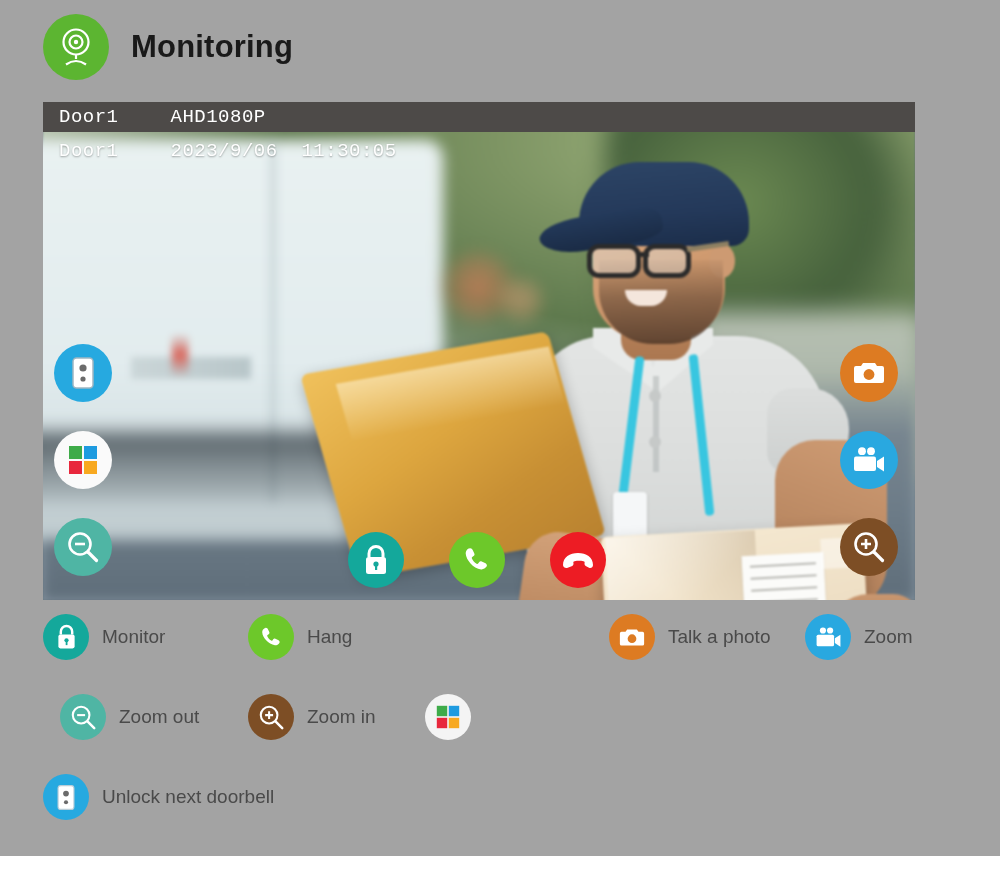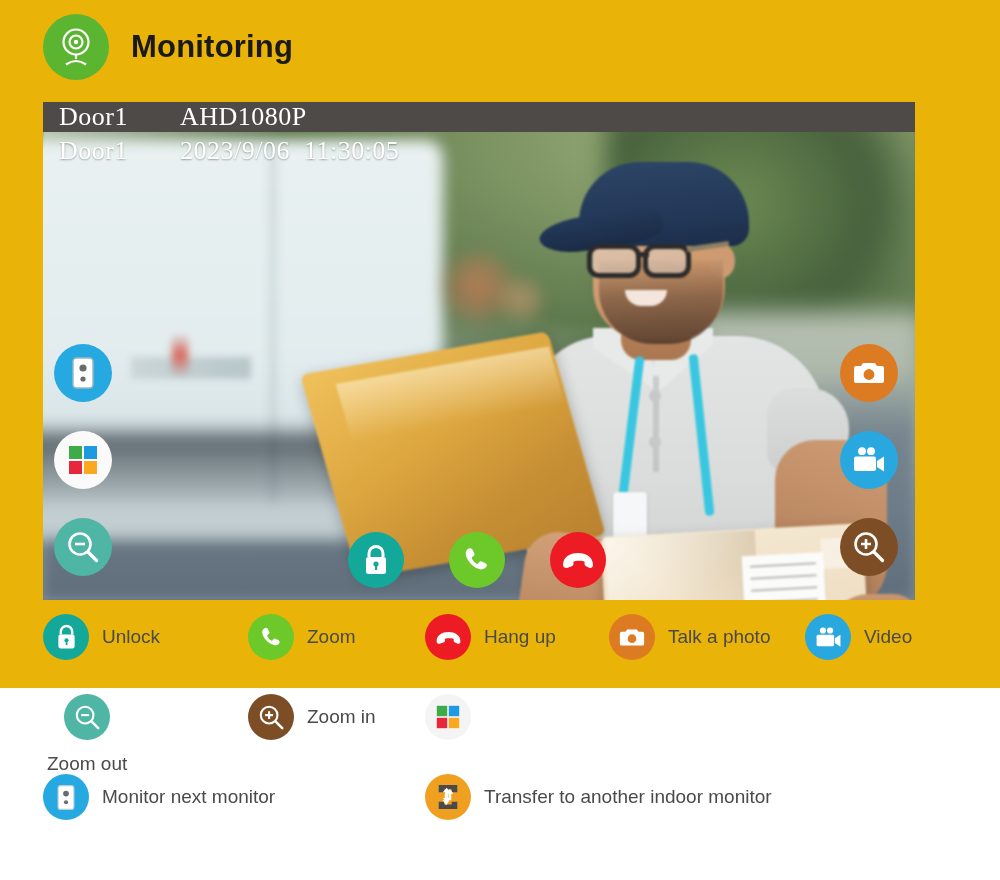--- a/index.html
+++ b/index.html
@@ -2,21 +2,21 @@
 <html><head>
 <meta charset="utf-8">
 <style>
   * { box-sizing: border-box; margin: 0; padding: 0; }
   html, body {
     width: 1000px; height: 880px;
     background: #ffffff;
     font-family: "Liberation Sans", sans-serif;
     overflow: hidden;
   }
-  .page { position: relative; width: 1000px; height: 688px; background: #eab308; }
+  .page { position: relative; width: 1000px; height: 856px; background: #a3a3a3; }
 
   
   .header {
     position: absolute; left: 43px; top: 14px;
     display: flex; align-items: center; gap: 22px;
   }
   .hdr-icon {
     width: 66px; height: 66px; border-radius: 50%;
     background: #5CB531;
     display: flex; align-items: center; justify-content: center;
@@ -251,22 +251,22 @@
   }
   .blurwrap { position: absolute; inset: 0; filter: blur(1.1px); }
 
   
   .osd-bar {
     position: absolute; left: 0; top: 0; width: 100%; height: 30px;
     background: #4d4a48;
     display: flex; align-items: center;
   }
   .osd-label {
-    color: #ffffff; font-size: 26px; letter-spacing: 0.5px;
-    font-family: Liberation Serif, serif;
+    color: #ffffff; font-size: 19px; letter-spacing: 0.5px;
+    font-family: Liberation Mono, monospace;
   }
   .osd-bar .osd-label:nth-child(1) { margin-left: 16px; }
   .osd-bar .osd-label:nth-child(2) { margin-left: 52px; }
   .osd-row2 {
     position: absolute; left: 0; top: 34px; width: 100%; height: 30px;
     display: flex; align-items: center;
   }
   .osd-row2 .osd-label:nth-child(1) { margin-left: 16px; }
   .osd-row2 .osd-label:nth-child(2) { margin-left: 52px; }
   .osd-row2 .osd-label { text-shadow: 0 1px 2px rgba(0,0,0,0.35); }
@@ -448,62 +448,54 @@
     <div class="legend-row">
       <div class="legend-item" style="left:0px;">
         <span class="legend-circle" style="background:#14A89B;">
           <svg width="23" height="26" viewBox="0 0 28 32">
               <path d="M7 13V9.5a7 7 0 0 1 14 0V13" fill="none" stroke="#fff" stroke-width="3"></path>
               <rect x="4" y="13" width="20" height="17" rx="2.5" fill="#fff"></rect>
               <circle cx="14" cy="20" r="2.6" fill="#14A89B"></circle>
               <rect x="13" y="21" width="2.2" height="5" fill="#14A89B"></rect>
             </svg>
         </span>
-        <span class="legend-text">Unlock</span>
+        <span class="legend-text">Monitor</span>
       </div>
       <div class="legend-item" style="left:205px;">
         <span class="legend-circle" style="background:#6DC82A;">
           <svg width="23" height="23" viewBox="0 0 28 28">
               <path d="M6.2 2.6c1.4-1 3 .3 3.6 1.6l1.5 3.2c.5 1.1.2 1.9-.7 2.6l-1.4 1c-.5.4-.6.8-.3 1.5.9 2.1 2.6 4 4.7 5.2.7.4 1.1.3 1.5-.2l1-1.3c.7-.9 1.5-1.2 2.6-.7l3.3 1.5c1.3.6 2.6 2.2 1.6 3.6-1.2 1.7-3.3 3-5.5 2.8-4-.4-7.8-3-10.6-6-2.6-2.9-4.6-6.3-4.8-9.8-.1-2.2 1.3-4.2 2.9-5z" fill="#fff"></path>
             </svg>
         </span>
-        <span class="legend-text">Zoom</span>
-      </div>
-      <div class="legend-item" style="left:382px;">
-        <span class="legend-circle" style="background:#ED1C24;">
-          <svg width="27" height="17" viewBox="0 0 34 20">
-              <path d="M2 15c0-8 6.8-12 15-12s15 4 15 12c0 2.5-2.3 3.6-4 2.7l-3.3-1.8c-1.2-.7-1.4-1.7-1.1-2.8.3-1-.2-1.6-1.2-1.8-2.9-.6-5.9-.6-8.8 0-1 .2-1.5.8-1.2 1.8.3 1.1.1 2.1-1.1 2.8L6.7 17.7C5 18.6 2 17.5 2 15z" fill="#fff"></path>
-            </svg>
-        </span>
-        <span class="legend-text">Hang up</span>
+        <span class="legend-text">Hang</span>
       </div>
       <div class="legend-item" style="left:566px;">
         <span class="legend-circle" style="background:#DD7B22;">
           <svg width="26" height="21" viewBox="0 0 32 26">
               <path d="M10 3h12l2 3h5a2 2 0 0 1 2 2v13a2 2 0 0 1-2 2H3a2 2 0 0 1-2-2V8a2 2 0 0 1 2-2h5z" fill="#fff"></path>
               <circle cx="16" cy="14.5" r="5.4" fill="#DD7B22"></circle>
             </svg>
         </span>
         <span class="legend-text">Talk a photo</span>
       </div>
       <div class="legend-item" style="left:762px;">
         <span class="legend-circle" style="background:#29A8E0;">
           <svg width="27" height="21" viewBox="0 0 34 26">
               <circle cx="10" cy="4.2" r="3.9" fill="#fff"></circle>
               <circle cx="19" cy="4.2" r="3.9" fill="#fff"></circle>
               <rect x="2" y="9.5" width="22" height="14.5" rx="2" fill="#fff"></rect>
               <path d="M25 14l7-4.5v15L25 20z" fill="#fff"></path>
             </svg>
         </span>
-        <span class="legend-text">Video</span>
+        <span class="legend-text">Zoom</span>
       </div>
     </div>
 
     <div class="legend-row">
-      <div class="legend-item" style="left:4px;flex-direction:column;">
+      <div class="legend-item" style="left:17px;">
         <span class="legend-circle" style="background:#4FB5A4;">
           <svg width="27" height="27" viewBox="0 0 34 34">
               <circle cx="14" cy="14" r="10.5" fill="none" stroke="#fff" stroke-width="2.6"></circle>
               <path d="M9 14h10" stroke="#fff" stroke-width="2.6"></path>
               <path d="M22 22l8.5 8.5" stroke="#fff" stroke-width="3.2" stroke-linecap="round"></path>
             </svg>
         </span>
         <span class="legend-text">Zoom out</span>
       </div>
       <div class="legend-item" style="left:205px;">
@@ -530,30 +522,18 @@
 
     <div class="legend-row">
       <div class="legend-item" style="left:0px;">
         <span class="legend-circle" style="background:#26A9E0;">
           <svg width="24" height="27" viewBox="0 0 30 34">
               <rect x="5" y="2" width="20" height="30" rx="3.5" fill="#fff" stroke="#b9cdd8" stroke-width="1.4"></rect>
               <circle cx="15" cy="12" r="3.6" fill="#6b6b6b"></circle>
               <circle cx="15" cy="23" r="2.6" fill="#6b6b6b"></circle>
             </svg>
         </span>
-        <span class="legend-text">Monitor next monitor</span>
-      </div>
-      <div class="legend-item" style="left:382px;">
-        <span class="legend-circle" style="background:#F0A020;">
-          <svg width="26" height="28" viewBox="0 0 28 30">
-            <path d="M4 2h20v8H18V7h-8v3H4z" fill="#4a4a4a"></path>
-            <path d="M4 28h20v-8H18v3h-8v-3H4z" fill="#4a4a4a"></path>
-            <path d="M11 10v6h-2.6l4.1 5 4.1-5H14v-6h2.6L12.5 5 8.4 10z" fill="#fff"></path>
-            <path d="M10.5 11.5h3v7h2.2L12 24l-3.7-5.5h2.2z" fill="#fff"></path>
-            <path d="M17.5 18.5h-3v-7h-2.2L16 6l3.7 5.5h-2.2z" fill="#fff"></path>
-          </svg>
-        </span>
-        <span class="legend-text">Transfer to another indoor monitor</span>
+        <span class="legend-text">Unlock next doorbell</span>
       </div>
     </div>
 
   </div>
 </div>
 
 </body></html>

